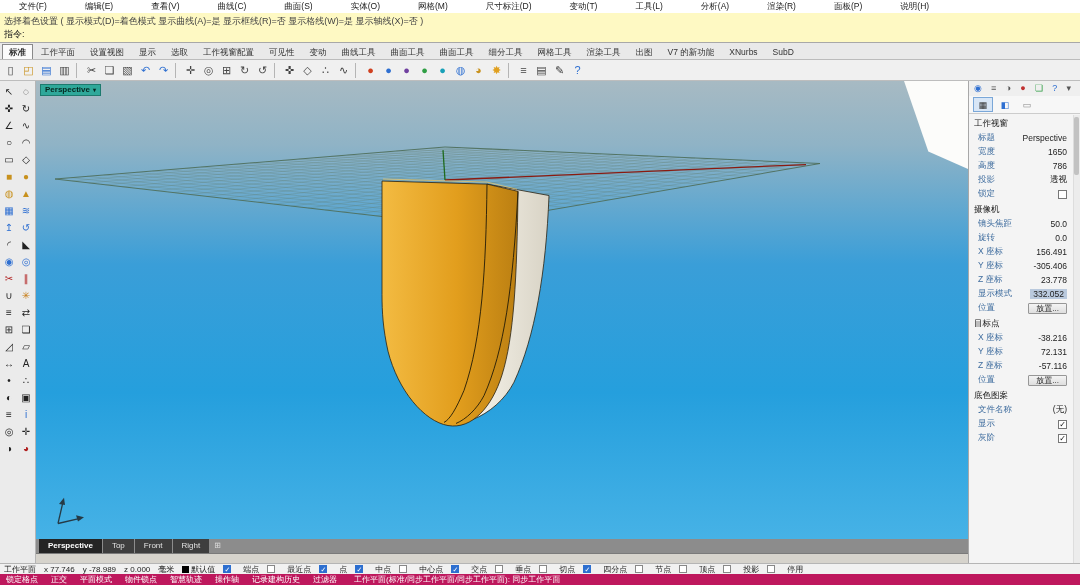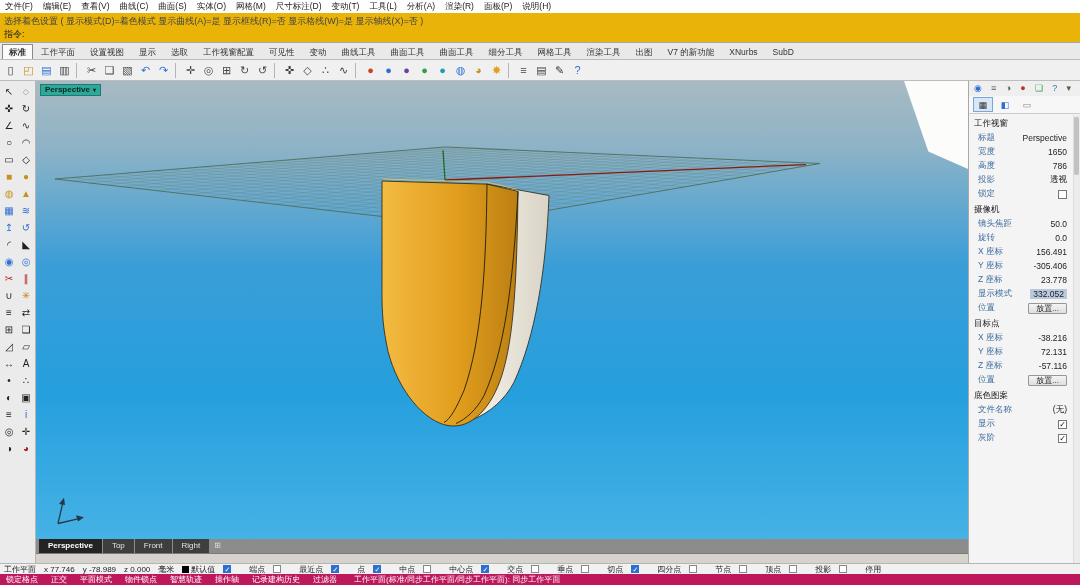--- a/index.html
+++ b/index.html
@@ -9,24 +9,24 @@
 
   
   .titlebar{height:14px;background:#0b0b0d;color:#fff;display:flex;align-items:center;font-size:8.5px;padding:0 2px;flex:0 0 auto}
   .app-icon{width:10px;height:10px;background:#1464c8;border-radius:2px;color:#fff;font-size:7px;line-height:10px;text-align:center;margin:0 4px 0 2px;font-weight:bold}
   .titlebar .title{flex:1;white-space:nowrap;overflow:hidden;color:#e8e8e8}
   .win-controls{display:flex}
   .win-btn{width:22px;text-align:center;font-size:8px;color:#ddd;line-height:14px}
 
   
   .menubar{height:13px;background:#ffffff;display:flex;align-items:center;font-size:8.5px;color:#1a1a1a;flex:0 0 auto}
-  .menu-item{padding:0 5px;white-space:nowrap}
-
-  
-  .cmdarea{height:30px;background:#eab308;border-bottom:1px solid #a8a8a8;font-size:9px;color:#444;padding:2px 4px 0;line-height:13px;flex:0 0 auto}
+  .menu-item{padding:0 19px;white-space:nowrap}
+
+  
+  .cmdarea{height:30px;background:#fef9c3;border-bottom:1px solid #a8a8a8;font-size:9px;color:#444;padding:2px 4px 0;line-height:13px;flex:0 0 auto}
   .cmd-history{white-space:nowrap;overflow:hidden}
   .cmd-prompt{color:#222}
 
   
   .ribbon{height:17px;background:#e9e9e9;display:flex;align-items:flex-end;font-size:8.5px;color:#333;border-bottom:1px solid #bbb;padding-left:2px;flex:0 0 auto;overflow:hidden}
   .rtab{padding:1px 6px;margin-right:1px;border:1px solid transparent;border-bottom:none;height:15px;line-height:13px;white-space:nowrap}
   .rtab.selected{background:#fbfbfb;border-color:#8a8a8a;font-weight:bold}
 
   
   .toolbar{height:21px;background:#f0f0f0;border-bottom:1px solid #bdbdbd;display:flex;align-items:center;padding-left:2px;gap:1px;flex:0 0 auto;overflow:hidden}
@@ -67,21 +67,21 @@
   .rp-btn{background:linear-gradient(#f4f4f4,#dedede);border:1px solid #979797;font-size:8px;padding:0 7px;height:11px;line-height:9px;border-radius:1px;color:#222}
   .rp-check{width:9px;height:9px;border:1px solid #777;background:#fff;font-size:8px;line-height:8px;text-align:center;color:#111}
   .rp-scroll{position:absolute;right:0;top:34px;bottom:0;width:7px;background:#ececec;border-left:1px solid #ddd}
   .rp-thumb{position:absolute;top:2px;right:1px;width:5px;height:58px;background:#c2c2c2;border-radius:2px}
 
   
   .osnap-row{height:11px;background:#f1f1f1;border-top:1px solid #b5b5b5;display:flex;align-items:center;font-size:8px;color:#222;padding:0 4px;gap:8px;white-space:nowrap;overflow:hidden;flex:0 0 auto}
   .coord{color:#222}
   .layer-chip{display:flex;align-items:center;gap:2px}
   .layer-box{width:7px;height:7px;background:#000;display:inline-block}
-  .os-item{display:flex;align-items:center;gap:18px}
+  .os-item{display:flex;align-items:center;gap:12px}
   .os-box{width:8px;height:8px;border:1px solid #888;background:#fff;font-size:7px;line-height:7px;text-align:center;color:#fff}
   .os-box.checked{background:#2d6fd0;border-color:#2d6fd0}
 
   .statusbar{height:11px;color:#fff;font-size:8px;display:flex;align-items:center;padding:0 6px;gap:13px;white-space:nowrap;overflow:hidden;flex:0 0 auto}
   .sb-toggle{line-height:11px}
   .sb-msg{margin-left:4px;opacity:.95}
 </style>
 </head>
 <body>
 

